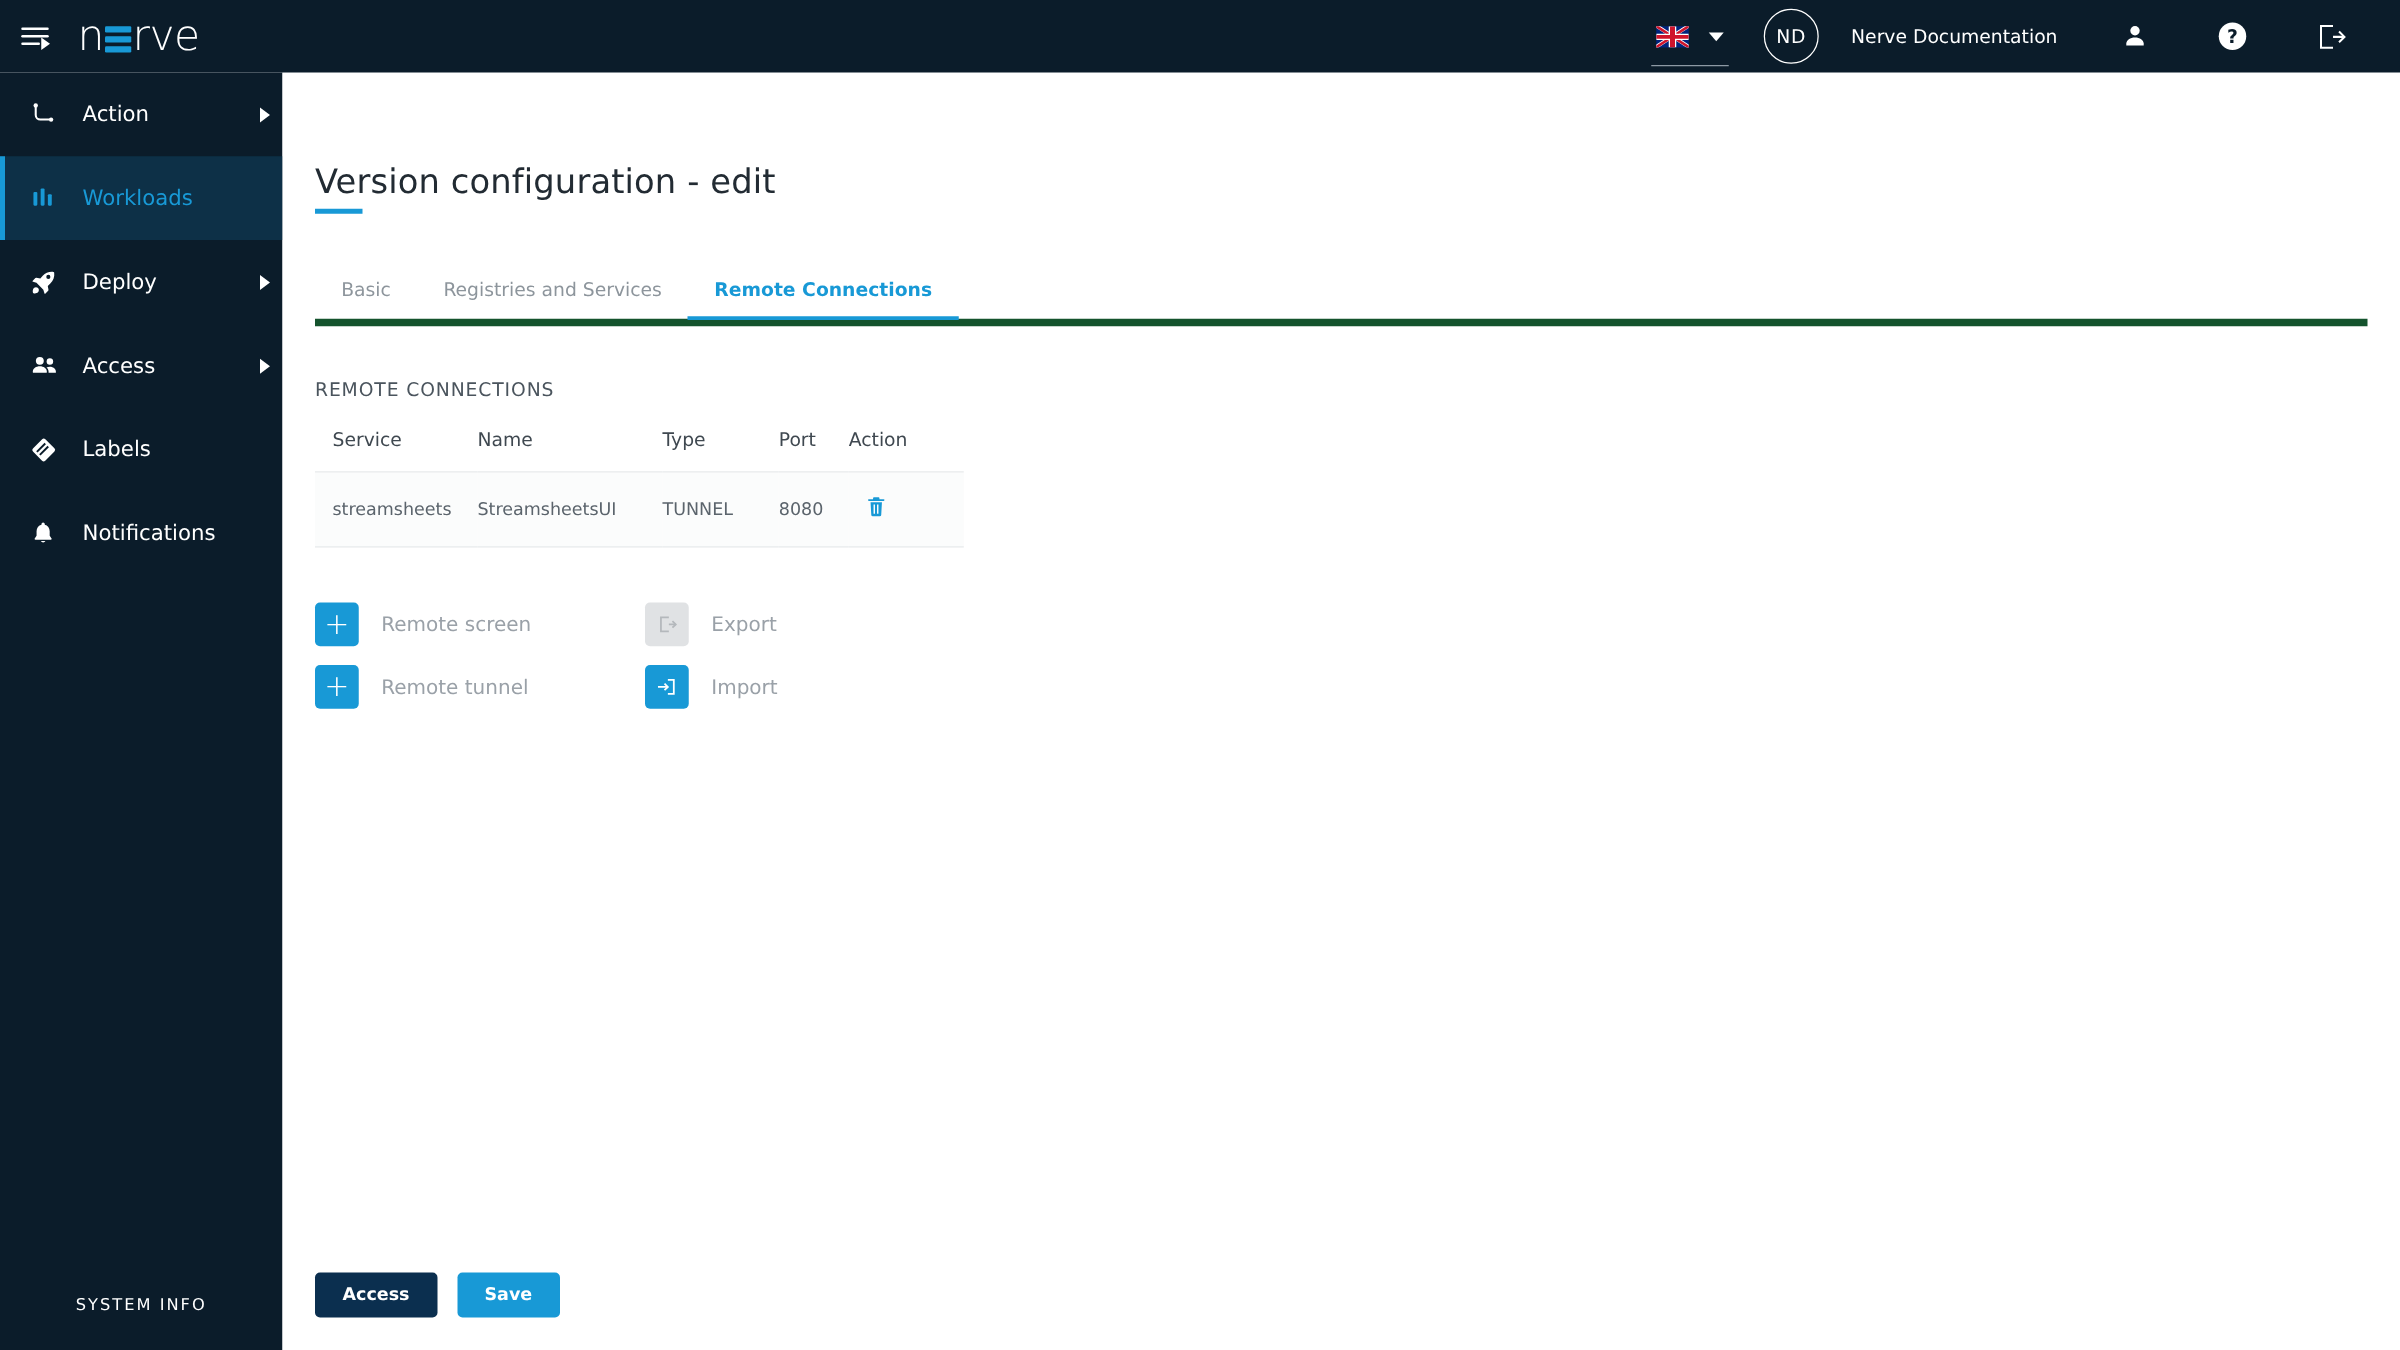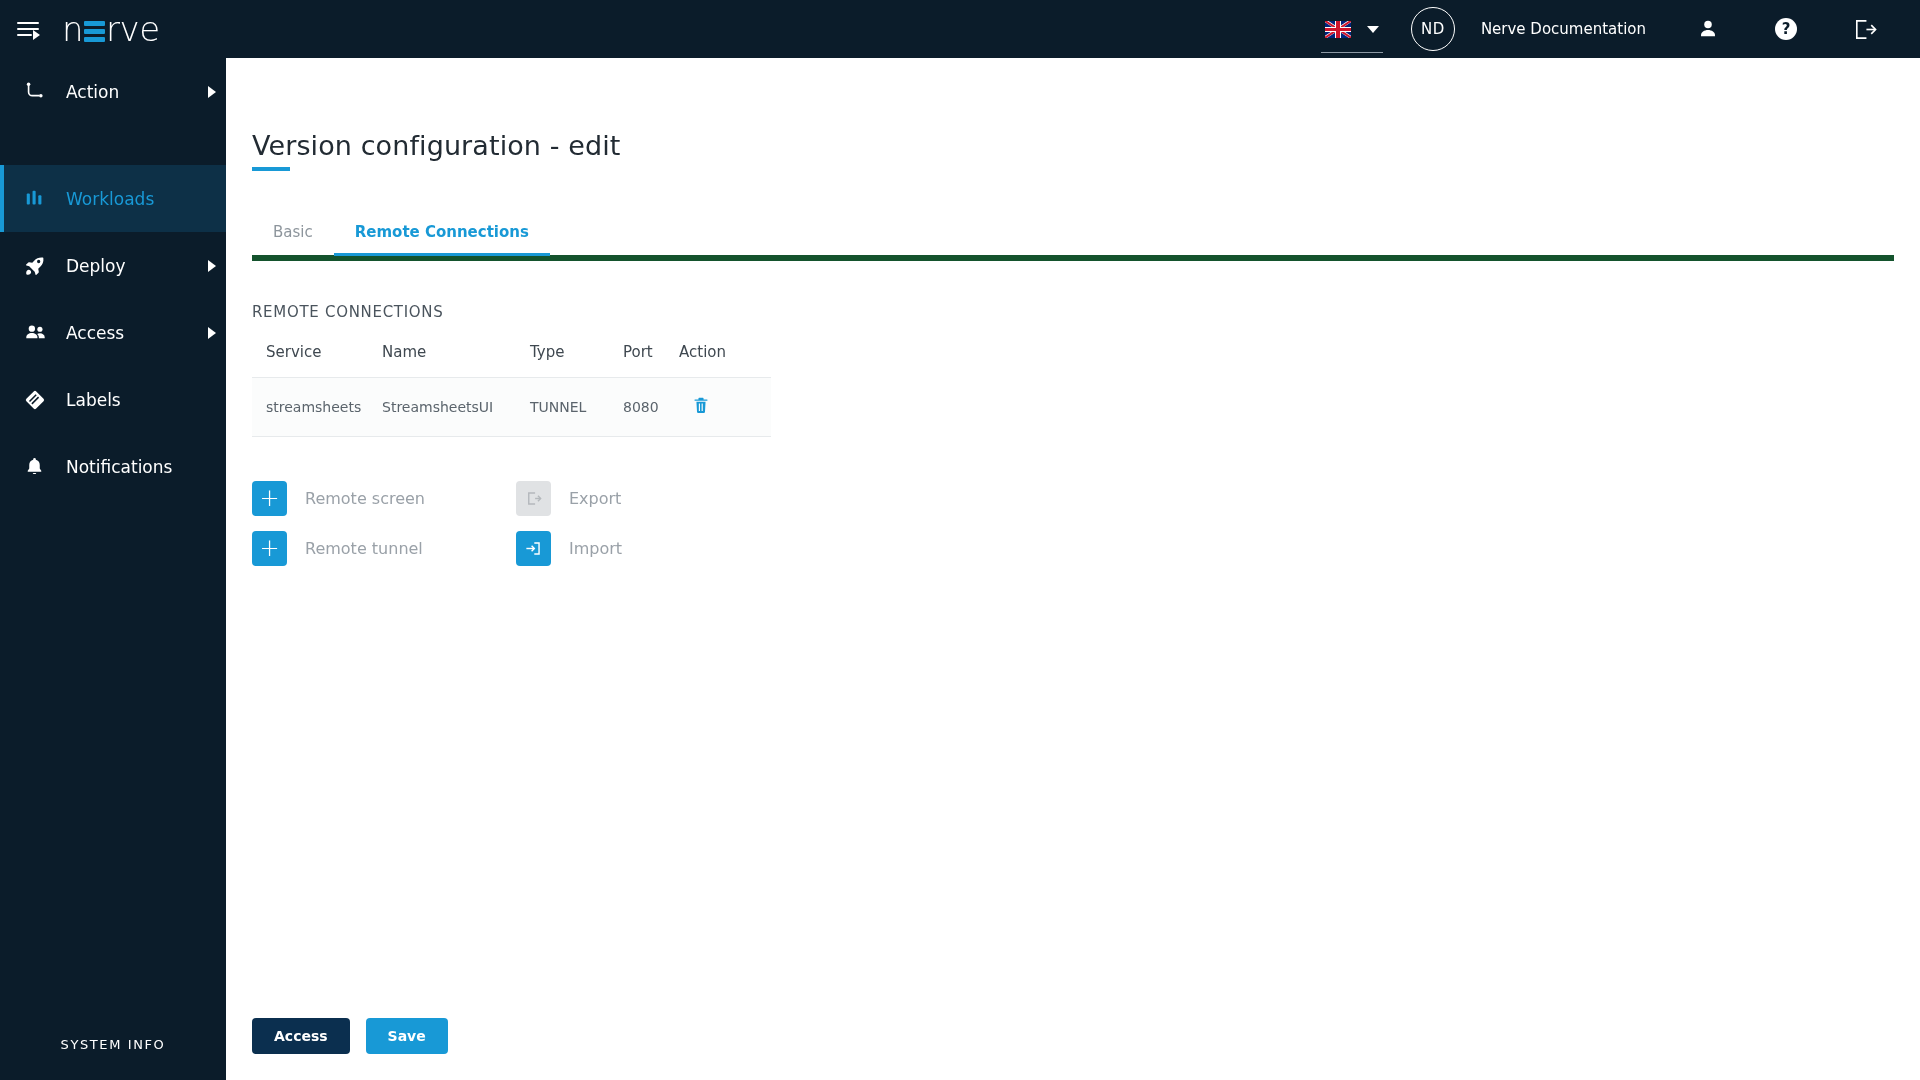--- a/index.html
+++ b/index.html
@@ -115,21 +115,21 @@
   .nav-item {
     height: 67px; display: flex; align-items: center;
     padding-left: 24px; position: relative; cursor: pointer;
     color: #ffffff;
   }
   .nav-item .nav-ico {
     width: 34px; min-width: 34px; display: flex; align-items: center; justify-content: flex-start;
     color: #ffffff;
   }
   .nav-item .nav-label { font-size: 17px; margin-left: 8px; white-space: nowrap; }
-  .nav-item.active { background: #0d3047; margin-top: 40px; }
+  .nav-item.active { background: #0d3047; }
   .nav-item.active::before {
     content: ""; position: absolute; left: 0; top: 0; bottom: 0; width: 4px; background: #1899d6;
   }
   .nav-item.active .nav-label, .nav-item.active .nav-ico { color: #1899d6; }
   .nav-caret {
     position: absolute; right: 10px; top: 50%; transform: translateY(-50%);
     width: 0; height: 0;
     border-top: 6px solid transparent; border-bottom: 6px solid transparent;
     border-left: 8px solid #ffffff;
   }
@@ -374,20 +374,21 @@
       <div class="system-info">SYSTEM INFO</div>
     </div>
 
     <div class="main">
       <div class="main-inner">
 
         <h1 class="page-title">Version configuration - edit</h1>
 
         <div class="tabs">
           <div class="tab">Basic</div>
+          <div class="tab">Registries and Services</div>
           <div class="tab active">Remote Connections</div>
         </div>
 
         <div class="section-title">REMOTE CONNECTIONS</div>
 
         <table class="rc-table">
           <thead>
             <tr>
               <th class="c-service">Service</th>
               <th class="c-name">Name</th>

